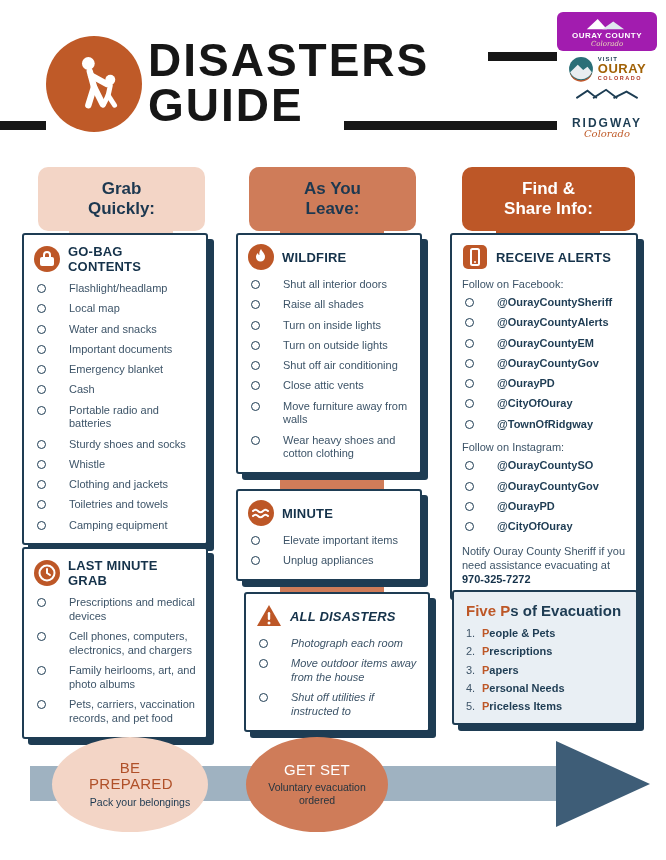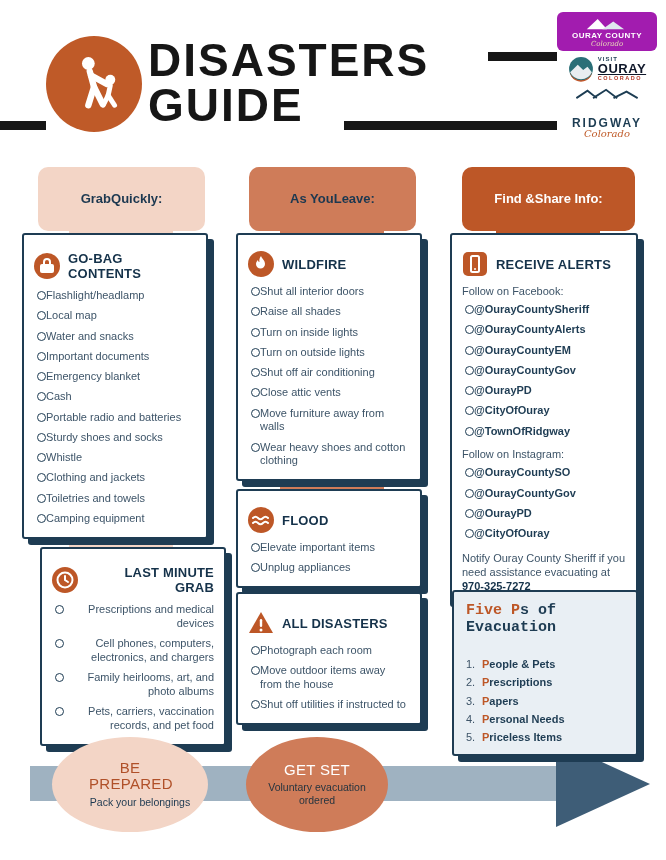--- a/index.html
+++ b/index.html
@@ -18,63 +18,63 @@
 
   
   .logos{position:absolute;right:8px;top:12px;width:102px;display:flex;flex-direction:column;gap:5px;align-items:center;}
   .logo-oc{width:96px;background:#a21caf;border-radius:6px;padding:4px 2px 3px;text-align:center;}
   .logo-oc svg{display:block;margin:0 auto;}
   .oc-name{color:#fff;font-weight:800;font-size:8px;letter-spacing:0.5px;margin-top:1px;}
   .oc-state{color:#e8d9b8;font-style:italic;font-size:7px;font-family:"DejaVu Serif", serif;}
   .logo-vo{display:flex;align-items:center;gap:4px;}
   .vo-text{text-align:left;line-height:1.05;}
   .vo-visit{font-size:6px;font-weight:700;color:#1d3d53;letter-spacing:1px;}
-  .vo-name{font-size:13px;font-weight:800;color:#0f172a;letter-spacing:0.5px;text-decoration:underline;}
+  .vo-name{font-size:13px;font-weight:800;color:#a16207;letter-spacing:0.5px;}
   .vo-state{font-size:5.5px;font-weight:700;color:#b23a2a;letter-spacing:1.5px;}
   .logo-rw{text-align:center;line-height:1.05;}
   .rw-name{font-size:12px;font-weight:800;color:#1d3d53;letter-spacing:2px;margin-top:13px;}
   .rw-state{font-size:10px;color:#bf5a28;font-style:italic;font-family:"DejaVu Serif", serif;}
 
   
-  .tab{position:absolute;top:167px;height:64px;border-radius:10px;display:flex;flex-direction:row;
-       align-items:center;justify-content:center;font-weight:800;font-size:13px;line-height:1.18;
+  .tab{position:absolute;top:167px;height:64px;border-radius:10px;display:flex;flex-direction:column;
+       align-items:center;justify-content:center;font-weight:800;font-size:17px;line-height:1.18;
        color:#1c3850;z-index:2;text-align:center;}
   .tab-grab{left:38px;width:167px;background:#f3d5c6;}
   .tab-leave{left:249px;width:167px;background:#cf7c59;}
   .tab-info{left:462px;width:173px;background:#bd5727;color:#ffffff;}
   .ribbon{position:absolute;top:200px;width:104px;z-index:0;}
   .ribbon-grab{left:69px;height:490px;background:#f3d5c6;}
   .ribbon-leave{left:280px;height:512px;background:#cf7c59;}
   .ribbon-info{left:496px;height:495px;background:#bd5727;}
 
   
   .card{position:absolute;background:#fff;border:2px solid #1e3c53;border-radius:3px;
-        box-shadow:6px 6px 0 #1e3c53;padding:16px 10px 11px;z-index:1;box-sizing:border-box;}
+        box-shadow:6px 6px 0 #1e3c53;padding:9px 10px 11px;z-index:1;box-sizing:border-box;}
   .card-head{display:flex;align-items:center;gap:8px;margin-bottom:8px;}
   .card-icon{width:26px;height:26px;flex:none;}
   .card-title{font-weight:800;font-size:13px;color:#15324a;letter-spacing:0.2px;}
   .list{list-style:none;margin:0;padding:0 0 0 3px;display:flex;flex-direction:column;gap:6.5px;}
-  .li{display:flex;gap:0;font-size:11px;line-height:1.25;color:#3d5468;font-weight:500;}
+  .li{display:flex;gap:23px;font-size:11px;line-height:1.25;color:#3d5468;font-weight:500;}
   .dot{width:7px;height:7px;border:1.5px solid #1e3c53;border-radius:50%;flex:none;margin-top:2px;}
 
   #card-gobag{left:22px;top:233px;width:186px;}
-  #card-lastminute{left:40px;top:547px;width:186px;text-align:right;}
+  #card-lastminute{left:22px;top:547px;width:186px;}
   #card-wildfire{left:236px;top:233px;width:186px;}
   #card-flood{left:236px;top:489px;width:186px;}
-  #card-alldisasters{left:236px;top:592px;width:186px;}
+  #card-alldisasters{left:244px;top:592px;width:186px;font-style:italic;}
   #card-alerts{left:450px;top:233px;width:188px;}
 
   .alert-label{font-size:11px;color:#3d5468;margin:2px 0 6px;}
   .handles .li{font-weight:700;color:#1e3c53;}
   .handles{margin-bottom:10px;}
   .notify{font-size:11px;line-height:1.3;color:#3d5468;margin:2px 0 0;}
   .phone{font-weight:800;color:#15324a;}
 
   #box-fiveps{left:452px;top:590px;width:186px;background:#e9eff4;padding:10px 12px;}
-  .fp-title{font-size:15px;font-weight:800;margin-bottom:21px;color:#1e3c53;font-family:Liberation Mono, monospace;}
+  .fp-title{font-size:15px;font-weight:800;margin-bottom:7px;color:#1e3c53;}
   .fp-five,.fp-letter{color:#bd5727;font-weight:800;}
   .fp-p{color:#bd5727;font-weight:800;}
   .fp-list{list-style:none;margin:0;padding:0;display:flex;flex-direction:column;gap:4px;}
   .fp-item{font-size:11px;line-height:1.3;color:#1e3c53;font-weight:600;display:flex;}
   .fp-num{width:16px;flex:none;font-weight:500;color:#3d5468;}
 
   
   .arrow-body{position:absolute;left:30px;top:766px;width:543px;height:35px;background:#9fb2c1;z-index:0;}
   .arrow-head{position:absolute;left:556px;top:741px;width:0;height:0;z-index:0;
               border-top:43px solid transparent;border-bottom:43px solid transparent;
@@ -326,21 +326,21 @@
         </li>
       </ul>
   </div>
 
   <div class="card" id="card-flood">
     <div class="card-head">
       <svg class="card-icon" viewBox="0 0 26 26">
         <circle cx="13" cy="13" r="13" fill="#bd5727"></circle>
         <path d="M5 11 q2.5 -2.5 5 0 t5 0 t5 0 M5 16 q2.5 -2.5 5 0 t5 0 t5 0" stroke="#ffffff" stroke-width="2" fill="none" stroke-linecap="round"></path>
       </svg>
-      <span class="card-title">FLOOD</span>
+      <span class="card-title">MINUTE</span>
     </div>
     <ul class="list">
 
         <li class="li">
           <span class="dot"></span>
           <span>Elevate important items</span>
         </li>
 
         <li class="li">
           <span class="dot"></span>

